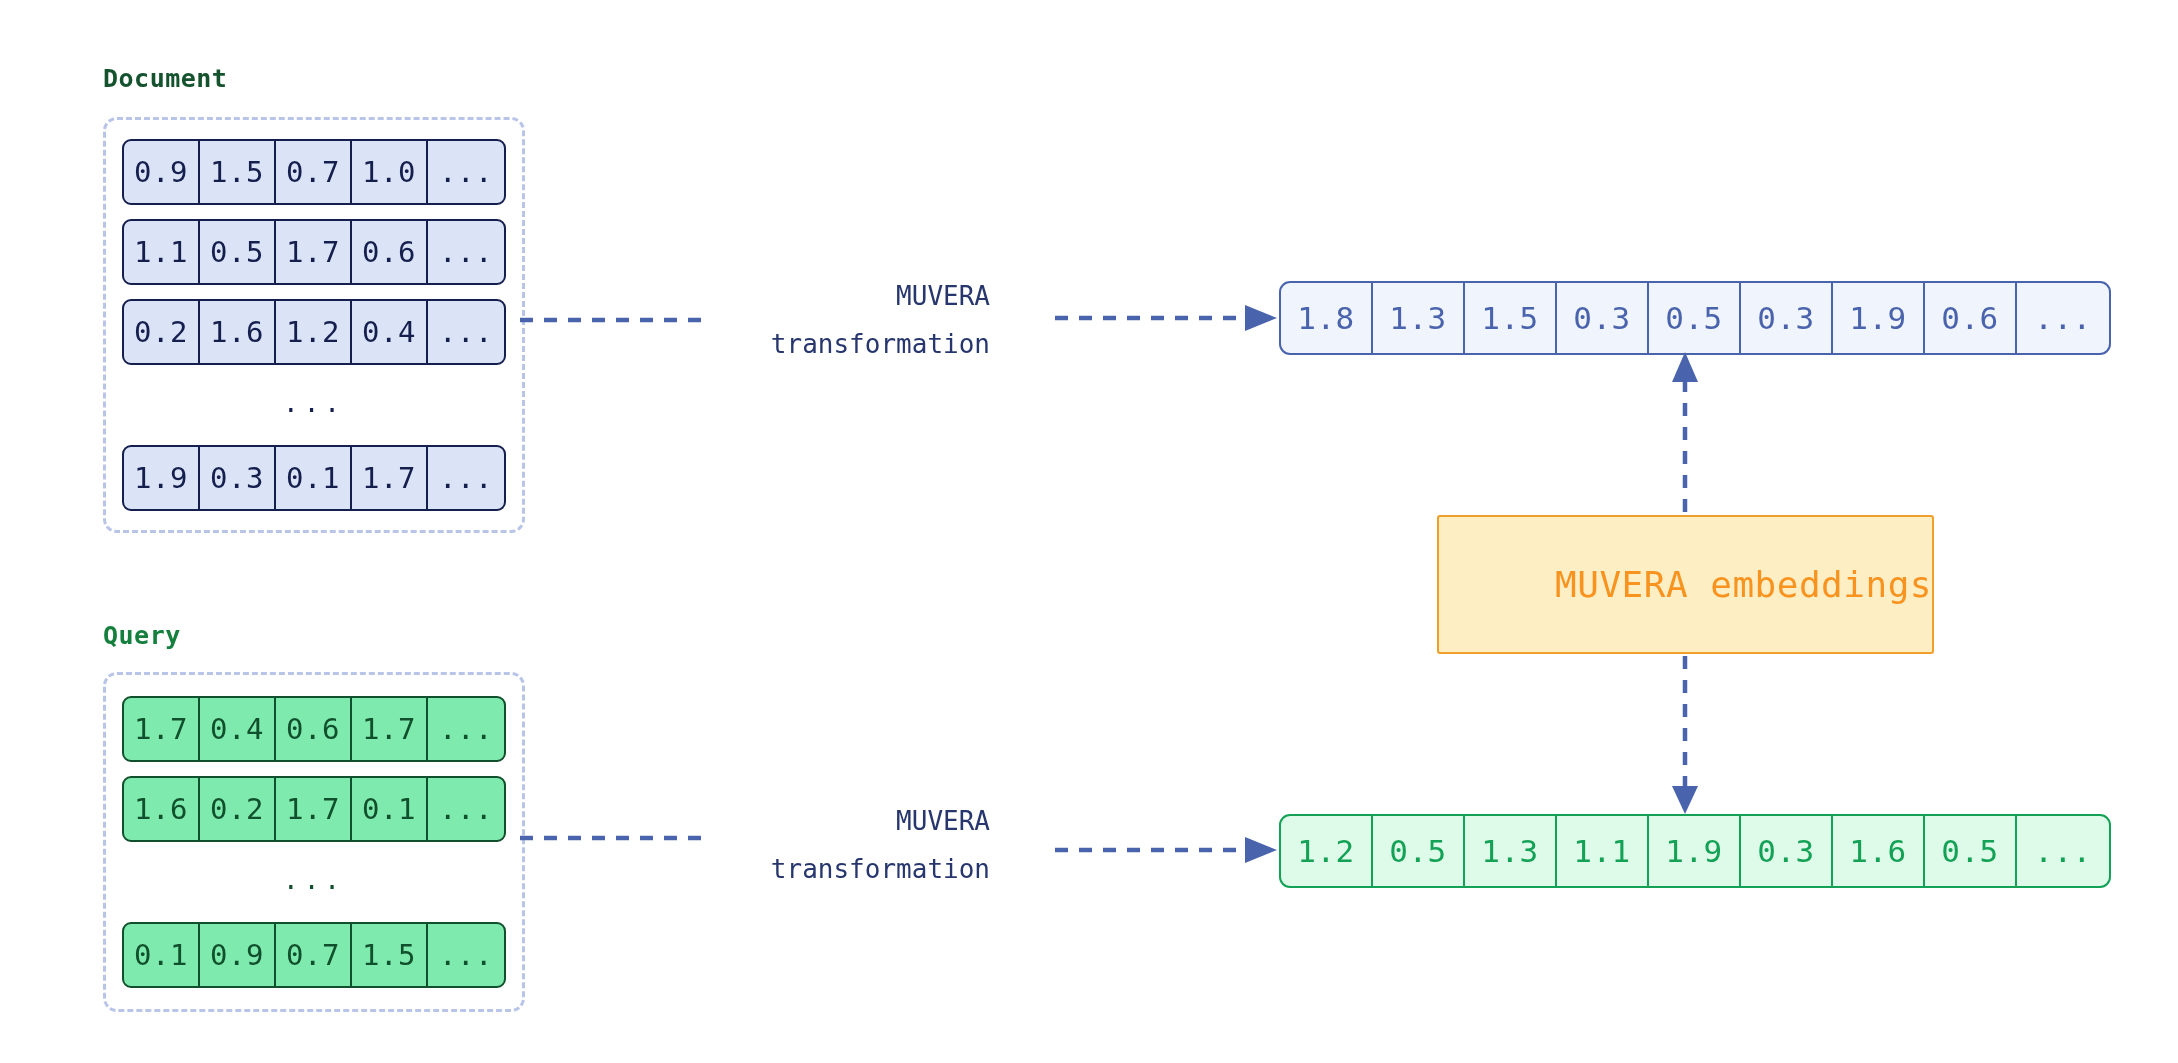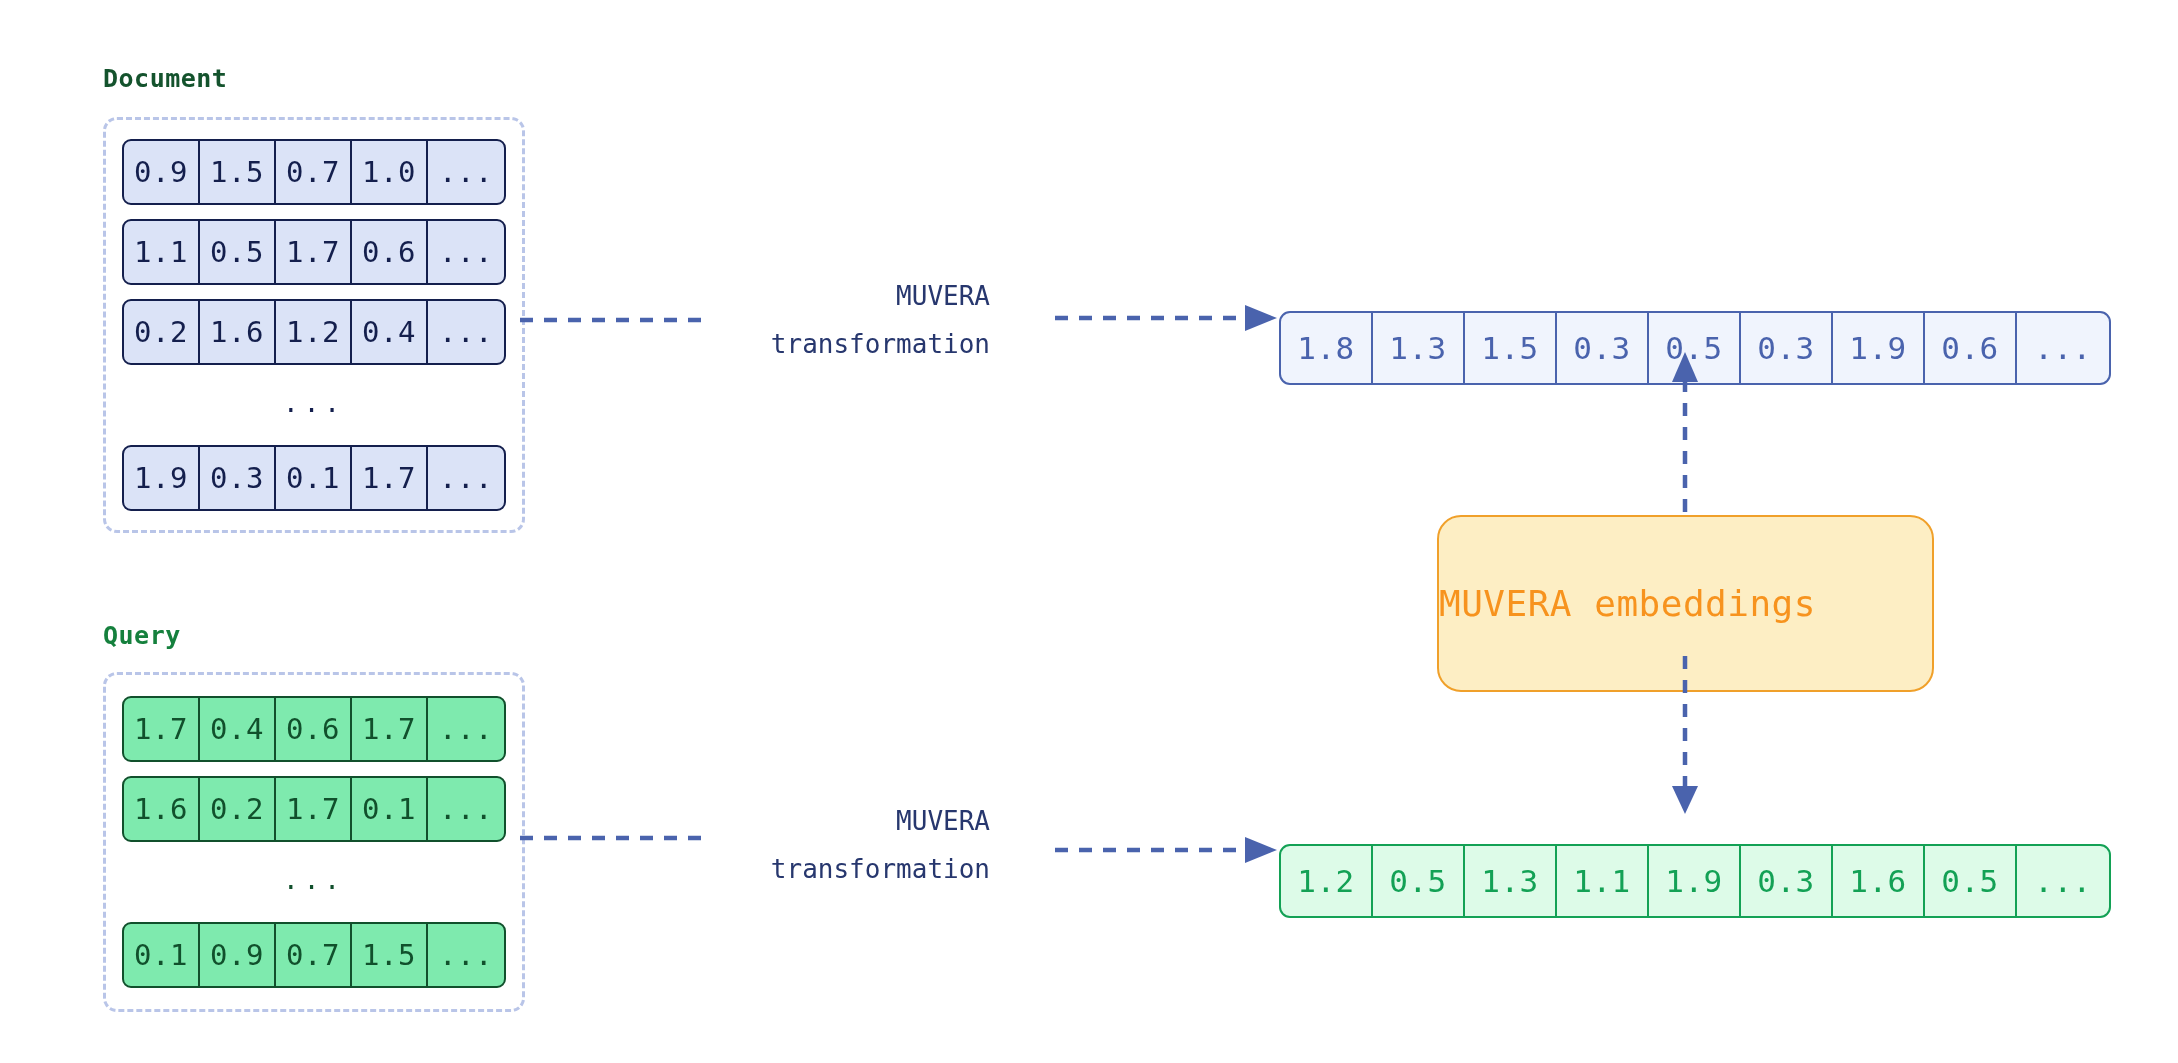--- a/index.html
+++ b/index.html
@@ -79,21 +79,20 @@
   .row-ellipsis.blue { color: #141f4d; }
   .row-ellipsis.green { color: #11502c; }
 
   
   .ovec {
     position: absolute;
     display: flex;
     box-sizing: border-box;
     border-radius: 11px;
     overflow: hidden;
-    margin-top: 30px;
   }
   .ovec .cell {
     box-sizing: border-box;
     width: 92px;
     height: 70px;
     display: flex;
     align-items: center;
     justify-content: center;
     font-size: 31px;
     letter-spacing: 0.5px;
@@ -118,28 +117,28 @@
   }
   #xform-doc { left: 690px; top: 272px; }
   #xform-qry { left: 690px; top: 797px; }
 
   
   #muvera-box {
     position: absolute;
     left: 1437px;
     top: 515px;
     width: 497px;
-    height: 177px;
+    height: 139px;
     box-sizing: border-box;
     border: 2.5px solid #f0a02a;
     background: #fdeec4;
-    border-radius: 24px;
-    display: flex;
-    align-items: center;
-    justify-content: flex-start;
+    border-radius: 3px;
+    display: flex;
+    align-items: center;
+    justify-content: flex-end;
   }
   #muvera-box .txt {
     color: #f7931e;
     font-size: 36px;
     letter-spacing: 0.5px;
     white-space: nowrap;
   }
 
   
   .conn { position: absolute; }

